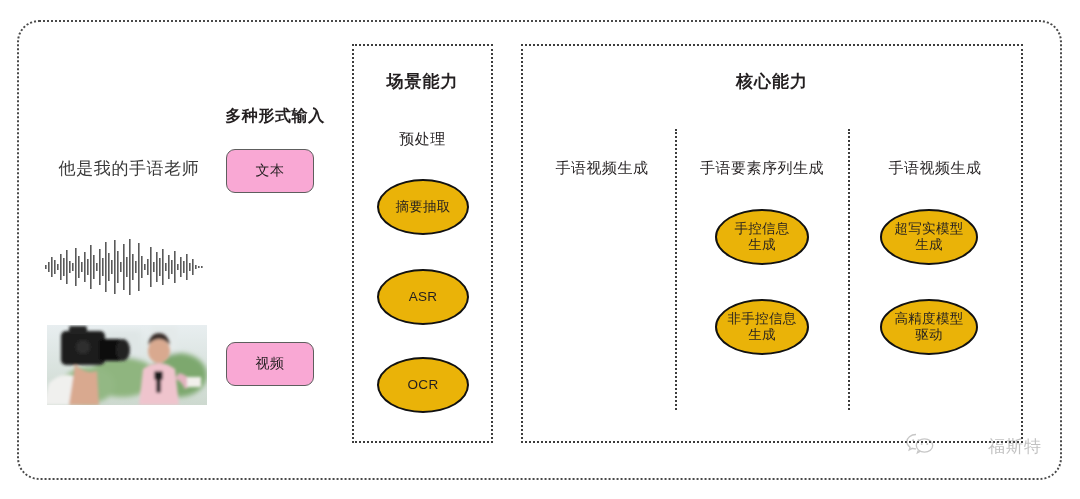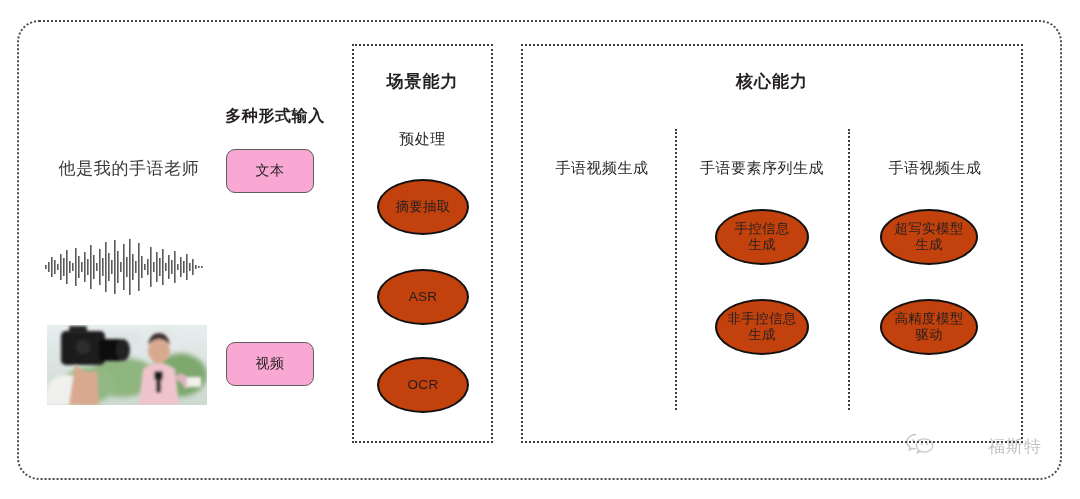--- a/index.html
+++ b/index.html
@@ -79,21 +79,21 @@
     border: 2.4px solid #111111;
     border-radius: 50%;
     box-sizing: border-box;
     display: flex;
     align-items: center;
     justify-content: center;
     text-align: center;
     font-size: 13.5px;
     line-height: 1.22;
     color: #231f20;
-    background: #c2410c;
+    background: #eab308;
     letter-spacing: 0.3px;
   }
   .oval span { display: block; padding: 0 4px; }
 
   
   .input-heading {
     position: absolute;
     left: 215px;
     top: 106px;
     width: 120px;

